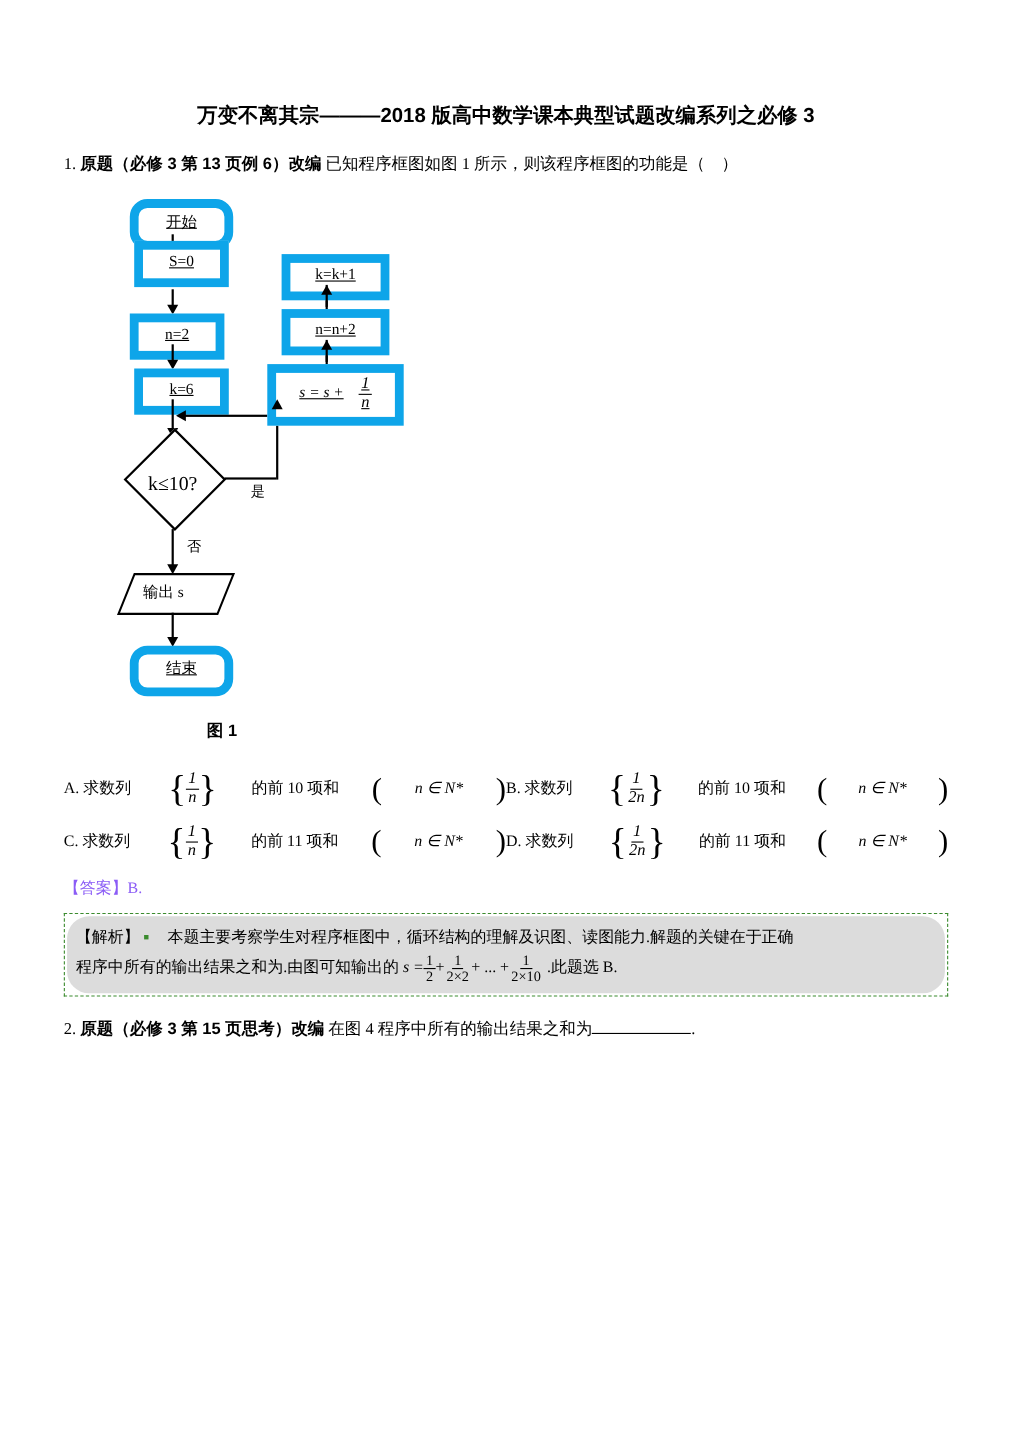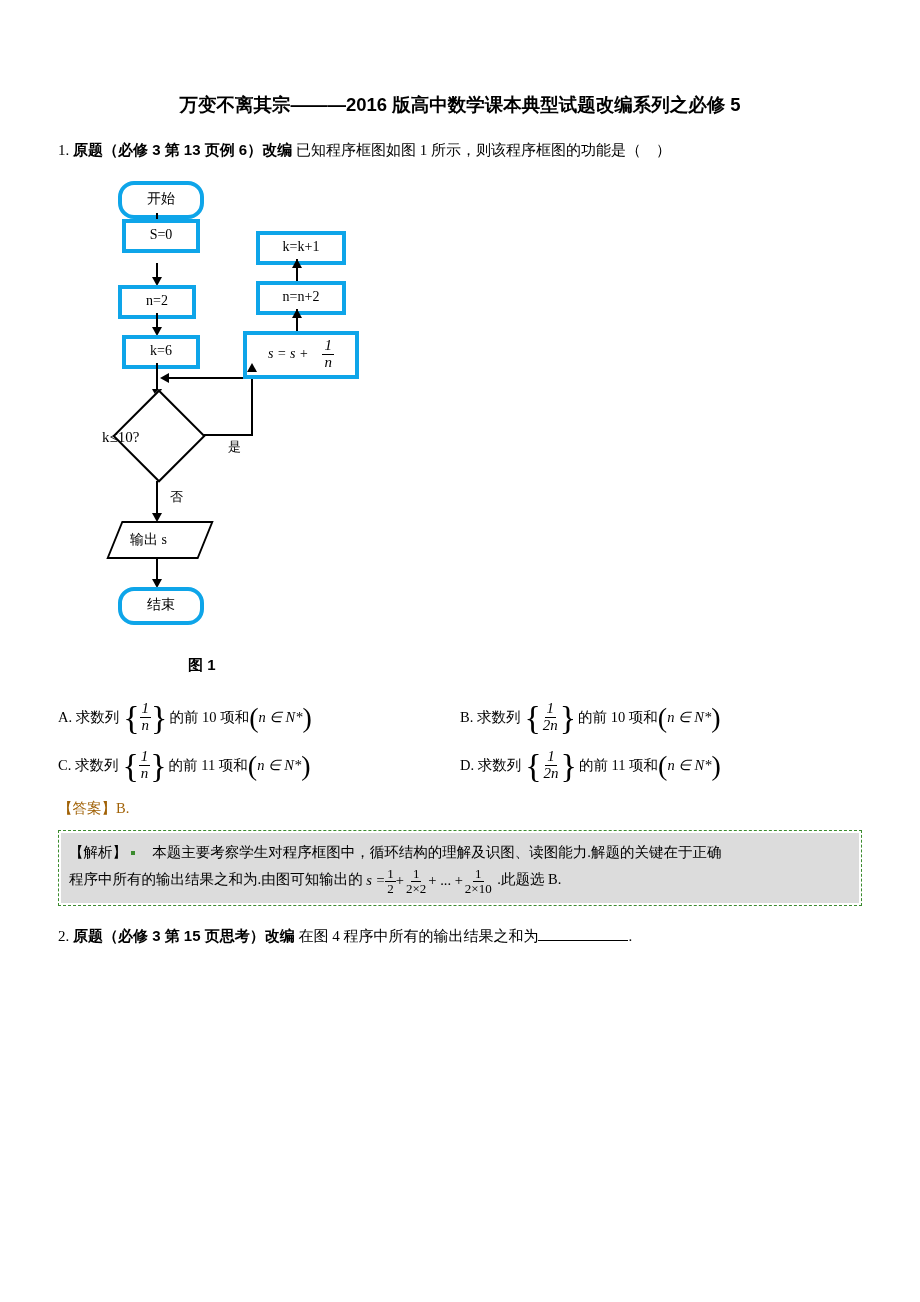--- a/index.html
+++ b/index.html
@@ -24,41 +24,42 @@
 
   
   .flowchart {
     position: relative;
     width: 320px;
     height: 460px;
     margin-top: 6px;
   }
   .fc-box {
     position: absolute;
-    border: 4px solid #0ea5e9;
+    border: 8px solid #0ea5e9;
     background: #fff;
     text-align: right;
     font-size: 14px;
     font-family: "SimSun", serif;
     display: flex;
     align-items: center;
     justify-content: center;
+    text-decoration: underline;
   }
   .rounded { border-radius: 16px; }
   .diamond {
     position: absolute;
     width: 96px; height: 44px;
     transform: rotate(45deg);
     border: 2px solid #000;
     background: #fff;
   }
   .diamond-label {
     position: absolute;
-    width: 110px; text-align: left;
-    font-size: 15px;
+    width: 110px; text-align: center;
+    font-size: 18px;
     font-family: "SimSun", serif;
   }
   .para {
     position: absolute;
     border: 2px solid #000;
     width: 88px; height: 34px;
     transform: skewX(-22deg);
     background: #fff;
   }
   .para-label {
@@ -82,63 +83,64 @@
     border-top: 5px solid transparent;
     border-bottom: 5px solid transparent;
     border-right: 9px solid #000;
   }
   .small-label { position: absolute; font-size: 13px; font-family: "SimSun", serif; }
   .fig-caption { font-weight: bold; font-family: "SimHei", sans-serif; font-size: 15px; margin: 12px 0 24px 130px; }
 
   
   .opts { margin-top: 6px; }
   .opt-row { display: flex; margin-bottom: 14px; }
-  .opt { width: 50%; display: flex; align-items: center; font-size: 14.5px; white-space: nowrap; }
+  .opt { width: 50%; display: flex; align-items: center; font-size: 14.5px; white-space: nowrap; justify-content: space-between; }
   .opt .lbl { margin-right: 2px; font-family: "SimSun", serif; }
   .brace-frac {
     display: inline-flex; align-items: center; margin: 0 2px;
   }
   .brace { font-size: 34px; line-height: 34px; font-family: "Times New Roman", serif; }
   .frac {
     display: inline-flex; flex-direction: column; align-items: center;
     font-style: italic; font-family: "Times New Roman", serif; font-size: 15px;
     line-height: 1.05;
   }
   .frac .num { border-bottom: 1.3px solid #000; padding: 0 2px; }
   .frac .den { padding: 0 2px; }
   .paren { font-size: 28px; font-family: "Times New Roman", serif; line-height: 28px; }
   .it { font-style: italic; font-family: "Times New Roman", serif; }
 
-  .answer { color: #a16207; margin: 6px 0 10px 0; font-size: 14.5px; }
+  .answer { color: #8b5cf6; margin: 6px 0 10px 0; font-size: 14.5px; }
 
   
   .analysis-wrap { border: 1px dashed #3b8b2e; padding: 2px; margin-bottom: 18px; }
   .analysis {
     background: #dcdcdc;
     padding: 6px 8px 8px 8px;
     font-size: 14.5px;
     line-height: 1.9;
     position: relative;
+    border-radius: 20px;
   }
   .analysis .head { font-weight: normal; }
   .analysis .sq { display:inline-block; width:4px; height:4px; background:#3b8b2e; vertical-align: middle; margin-right: 14px;}
   .analysis .frac { font-style: normal; }
   .analysis .frac .num, .analysis .frac .den { font-size: 13px; }
   .fline { display: inline-flex; align-items: center; vertical-align: middle; }
 
   .q2 { margin-top: 10px; }
   .blank { display: inline-block; border-bottom: 1px solid #000; width: 90px; height: 14px; vertical-align: baseline; }
   .formula-s {
     display: inline-flex; align-items: center; font-family: "Times New Roman", serif; gap: 12px;
   }
 </style>
 </head>
 <body>
 
-<div class="title">万变不离其宗———2016 版高中数学课本典型试题改编系列之必修 5</div>
+<div class="title">万变不离其宗———2018 版高中数学课本典型试题改编系列之必修 3</div>
 
 <div class="q-line">
   <span>1.</span>
   <span class="bold">原题（必修 3 第 13 页例 6）改编</span>
   <span>已知程序框图如图 1 所示，则该程序框图的功能是（　）</span>
 </div>
 
 <div class="flowchart">
 
   <div class="fc-box rounded" style="left:60px; top:0; width:78px; height:30px;">开始</div>

